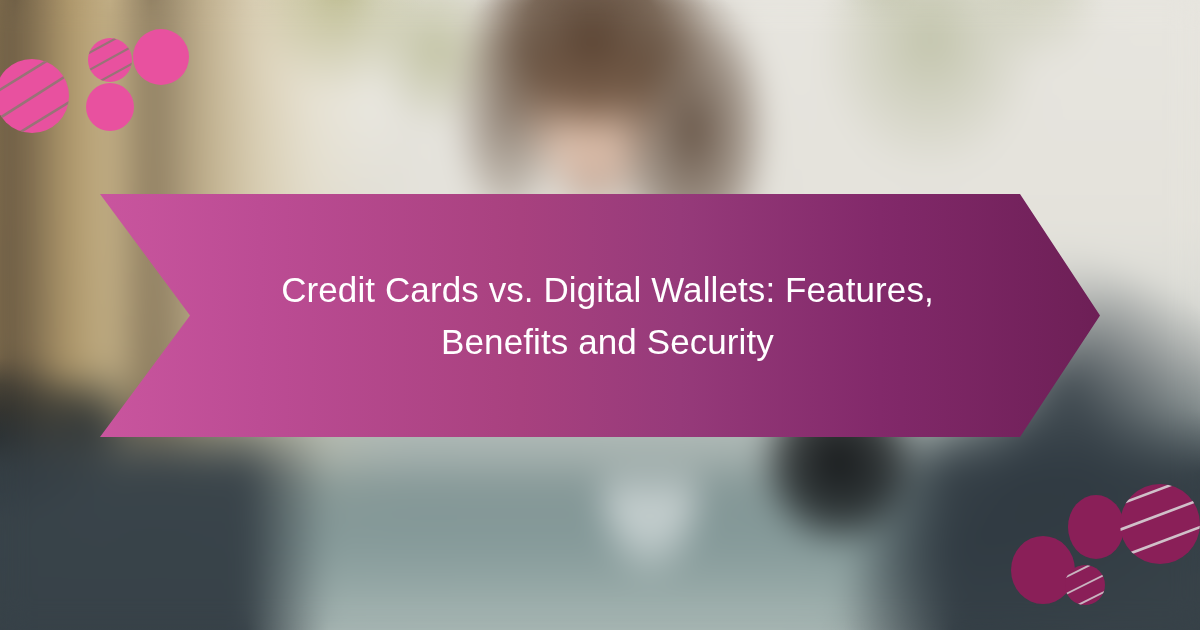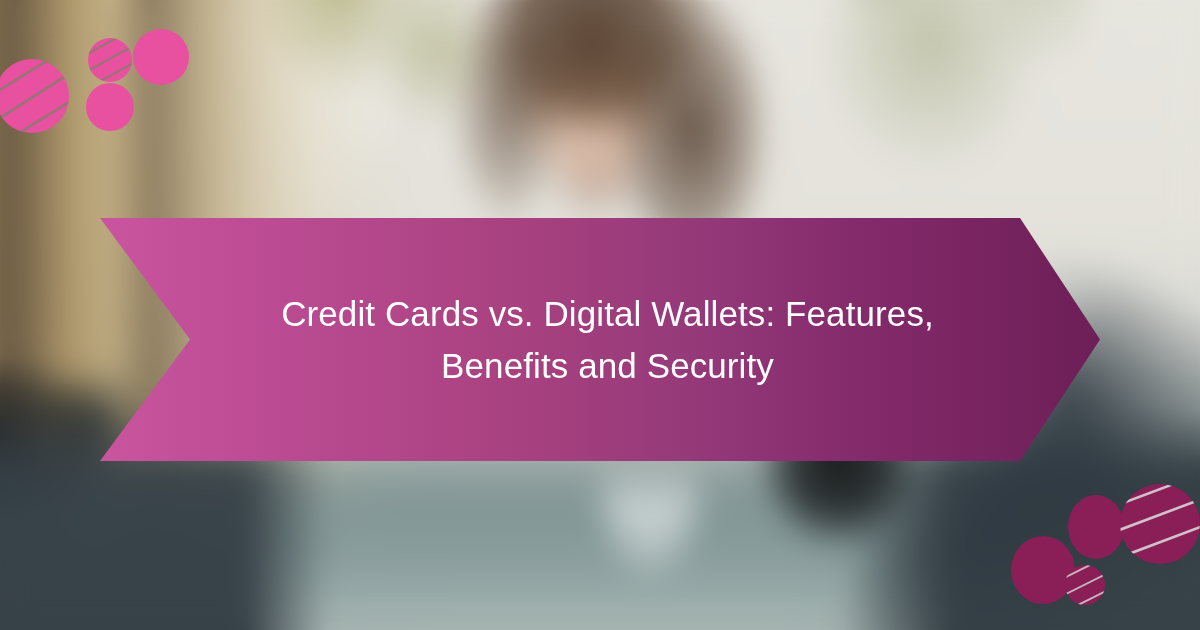--- a/index.html
+++ b/index.html
@@ -235,21 +235,21 @@
           <line x1="102" y1="74" x2="164" y2="40"></line>
           <line x1="104" y1="90" x2="166" y2="56"></line>
         </g>
       </g>
 
       <circle cx="181" cy="57" r="28" fill="#e8519f"></circle>
       <circle cx="130" cy="107" r="24" fill="#e8519f"></circle>
     </svg>
   </div>
 
-  <div class="ribbon" style="background: linear-gradient(90deg, #c9559e 0%, #bc4c94 16%, #a8417f 42%, #963a7a 58%, #82296a 78%, #6d1f56 100%); margin-top: 24px;">
+  <div class="ribbon" style="background: linear-gradient(90deg, #c9559e 0%, #bc4c94 16%, #a8417f 42%, #963a7a 58%, #82296a 78%, #6d1f56 100%);">
     <h1 class="ribbon-title">Credit Cards vs. Digital Wallets: Features, Benefits and Security</h1>
   </div>
 
   <div class="deco" style="left:990px; top:480px; width:230px; height:150px;">
     <svg width="230" height="150" viewBox="0 0 230 150">
       <defs>
         <clipPath id="clipBR1">
             <circle cx="170" cy="44" r="40"></circle>
           </clipPath>
         <clipPath id="clipBR2">

